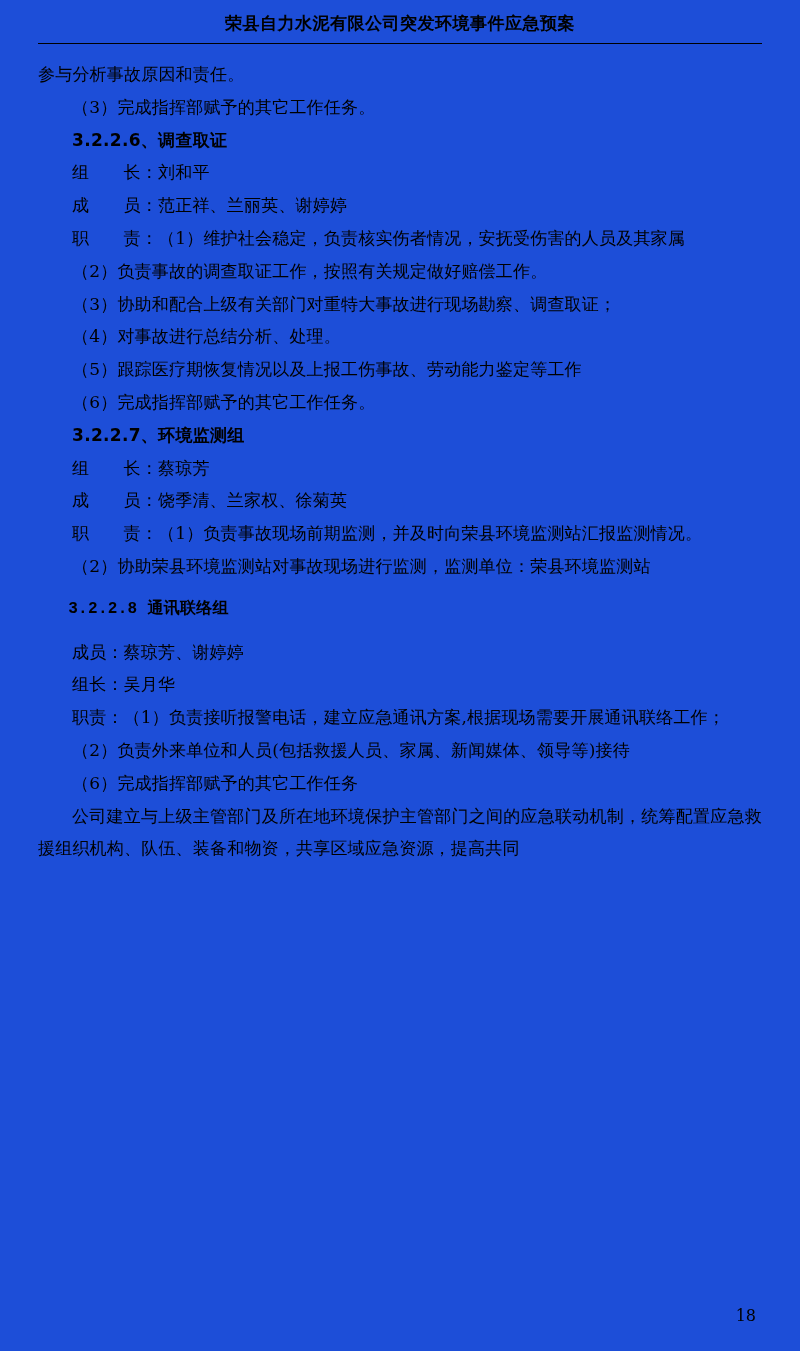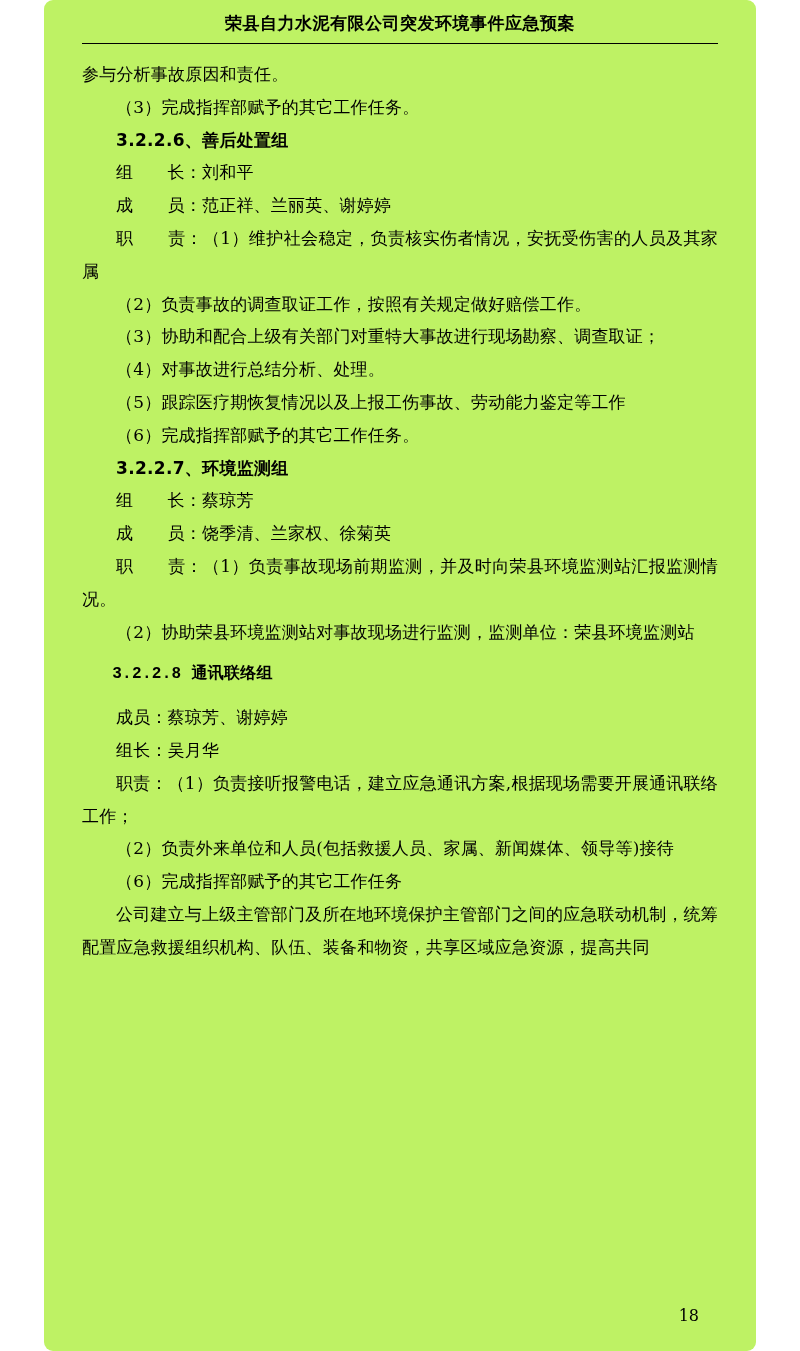--- a/index.html
+++ b/index.html
@@ -6,27 +6,26 @@
     margin: 0;
     padding: 0;
     background: #ffffff;
   }
   body {
     font-family: "DejaVu Sans", "Liberation Sans", sans-serif;
     color: #000000;
   }
   .page {
     position: relative;
-    width: 712px;
+    width: 800px;
     height: 1351px;
     margin: 0 auto;
-    background: #bef264;
+    background: #1d4ed8;
     box-sizing: border-box;
     padding: 0 38px 0 38px;
-    border-radius: 9px;
   }
   .header {
     text-align: center;
     font-family: "DejaVu Serif", "Liberation Serif", serif;
     font-size: 17px;
     font-weight: 600;
     letter-spacing: 0.5px;
     padding-top: 12px;
     padding-bottom: 8px;
     color: #000;
@@ -67,38 +66,38 @@
     text-indent: 1.2em;
     letter-spacing: 0.3px;
   }
   .role-line {
     margin: 0;
     text-indent: 2em;
     letter-spacing: 0.2px;
   }
   .footer {
     position: absolute;
-    right: 57px;
+    right: 44px;
     bottom: 26px;
     font-family: "DejaVu Serif", "Liberation Serif", serif;
     font-size: 16px;
   }
 </style>
 </head>
 <body>
 
 <div class="page">
 
   <div class="header">荣县自力水泥有限公司突发环境事件应急预案</div>
   <hr class="header-rule">
 
   <div class="content" id="content">
       <p class="para">参与分析事故原因和责任。</p>
       <p class="para indent">（3）完成指挥部赋予的其它工作任务。</p>
-      <p class="heading">3.2.2.6、善后处置组</p>
+      <p class="heading">3.2.2.6、调查取证</p>
       <p class="para role-line">组　　长：刘和平</p>
       <p class="para role-line">成　　员：范正祥、兰丽英、谢婷婷</p>
       <p class="para role-line">职　　责：（1）维护社会稳定，负责核实伤者情况，安抚受伤害的人员及其家属</p>
       <p class="para indent">（2）负责事故的调查取证工作，按照有关规定做好赔偿工作。</p>
       <p class="para indent">（3）协助和配合上级有关部门对重特大事故进行现场勘察、调查取证；</p>
       <p class="para indent">（4）对事故进行总结分析、处理。</p>
       <p class="para indent">（5）跟踪医疗期恢复情况以及上报工伤事故、劳动能力鉴定等工作</p>
       <p class="para indent">（6）完成指挥部赋予的其它工作任务。</p>
       <p class="heading">3.2.2.7、环境监测组</p>
       <p class="para role-line">组　　长：蔡琼芳</p>

